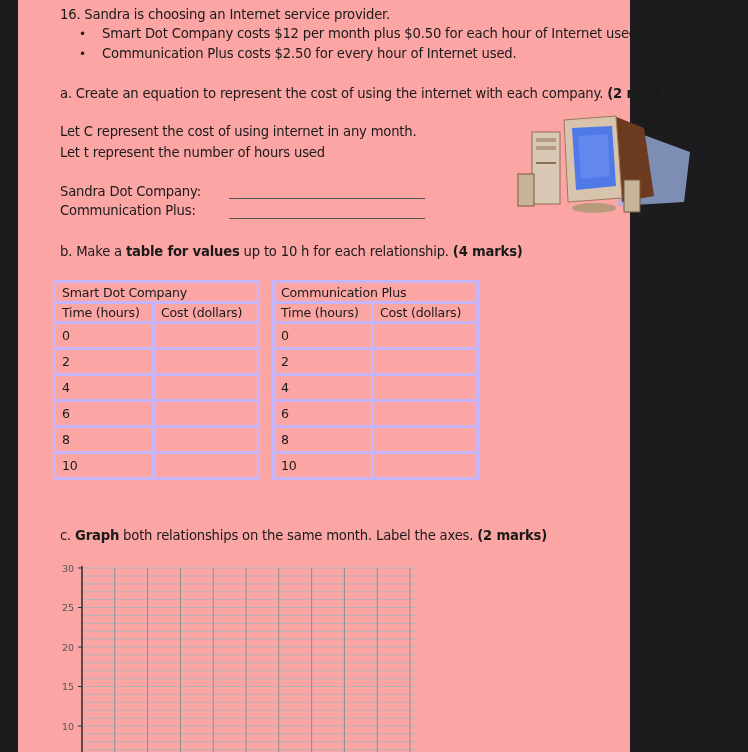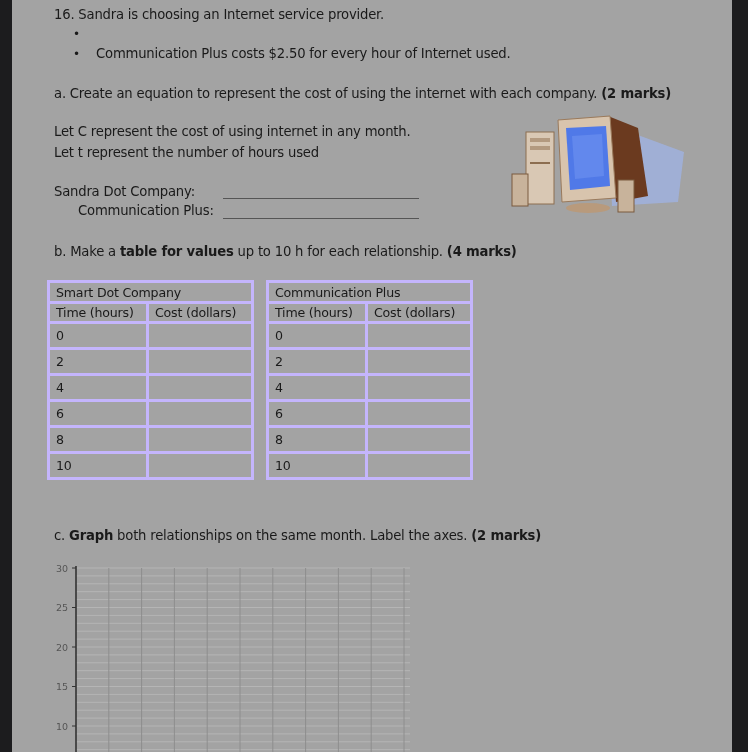--- a/index.html
+++ b/index.html
@@ -4,22 +4,22 @@
 <style>
   html, body { margin: 0; padding: 0; }
   body {
     width: 748px; height: 752px; overflow: hidden;
     background: #1c1c1e;
     position: relative;
     font-family: "DejaVu Sans", sans-serif;
     color: #1a1a1a;
   }
   .page {
-    position: absolute; left: 12px; top: 0; width: 720px; height: 752px;
-    background: #a3a3a3;
+    position: absolute; left: 18px; top: 0; width: 612px; height: 752px;
+    background: #fca5a5;
   }
   .abs { position: absolute; white-space: nowrap; }
   .txt { font-size: 13.2px; letter-spacing: -0.2px; }
   .bullet { font-size: 12px; }
   b { font-weight: bold; }
   .blank { position: absolute; height: 0; border-bottom: 1px solid #555; width: 196px; }
   table.ws {
     position: absolute; border-collapse: collapse;
     font-size: 12.6px; letter-spacing: -0.2px;
   }
@@ -32,33 +32,34 @@
   table.ws td.c2 { width: 105px; }
   .graph { position: absolute; left: 0; top: 0; }
 </style>
 </head>
 <body>
 
 <div class="page">
 
   <div class="abs txt" style="left:42px; top:7px;">16. Sandra is choosing an Internet service provider.</div>
   <div class="abs bullet" style="left:61px; top:27px;">•</div>
+  <div class="abs txt" style="left:84px; top:26px;">Smart Dot Company costs $12 per month plus $0.50 for each hour of Internet used.</div>
   <div class="abs bullet" style="left:61px; top:47px;">•</div>
   <div class="abs txt" style="left:84px; top:46px;">Communication Plus costs $2.50 for every hour of Internet used.</div>
 
   <div class="abs txt" style="left:42px; top:86px;">
     <span>a. Create an equation to represent the cost of using the internet with each company.</span>
     <b>(2 marks)</b>
   </div>
   <div class="abs txt" style="left:42px; top:145px;">Let t represent the number of hours used</div>
   <div class="abs txt" style="left:42px; top:124px;">Let C represent the cost of using internet in any month.</div>
 
   <div class="abs txt" style="left:42px; top:184px;">Sandra Dot Company:</div>
   <div class="blank" style="left:211px; top:198px;"></div>
-  <div class="abs txt" style="left:42px; top:203px;margin-left:24px;">Communication Plus:</div>
+  <div class="abs txt" style="left:42px; top:203px;">Communication Plus:</div>
   <div class="blank" style="left:211px; top:218px;"></div>
 
   <svg class="abs" style="left:496px; top:106px;" width="178" height="110" viewBox="0 0 178 110">
     <polygon points="100,18 176,46 170,96 104,100" fill="#9fb3e6" opacity="0.75"></polygon>
     <polygon points="100,10 130,22 140,90 108,96" fill="#6b3a1f"></polygon>
     <rect x="18" y="26" width="28" height="72" fill="#d9c8b4" stroke="#8c6e50" stroke-width="1"></rect>
     <rect x="22" y="32" width="20" height="4" fill="#b39a80"></rect>
     <rect x="22" y="40" width="20" height="4" fill="#b39a80"></rect>
     <rect x="22" y="56" width="20" height="2" fill="#8c6e50"></rect>
     <rect x="4" y="68" width="16" height="32" fill="#c8b39b" stroke="#7a5a3e" stroke-width="1"></rect>

